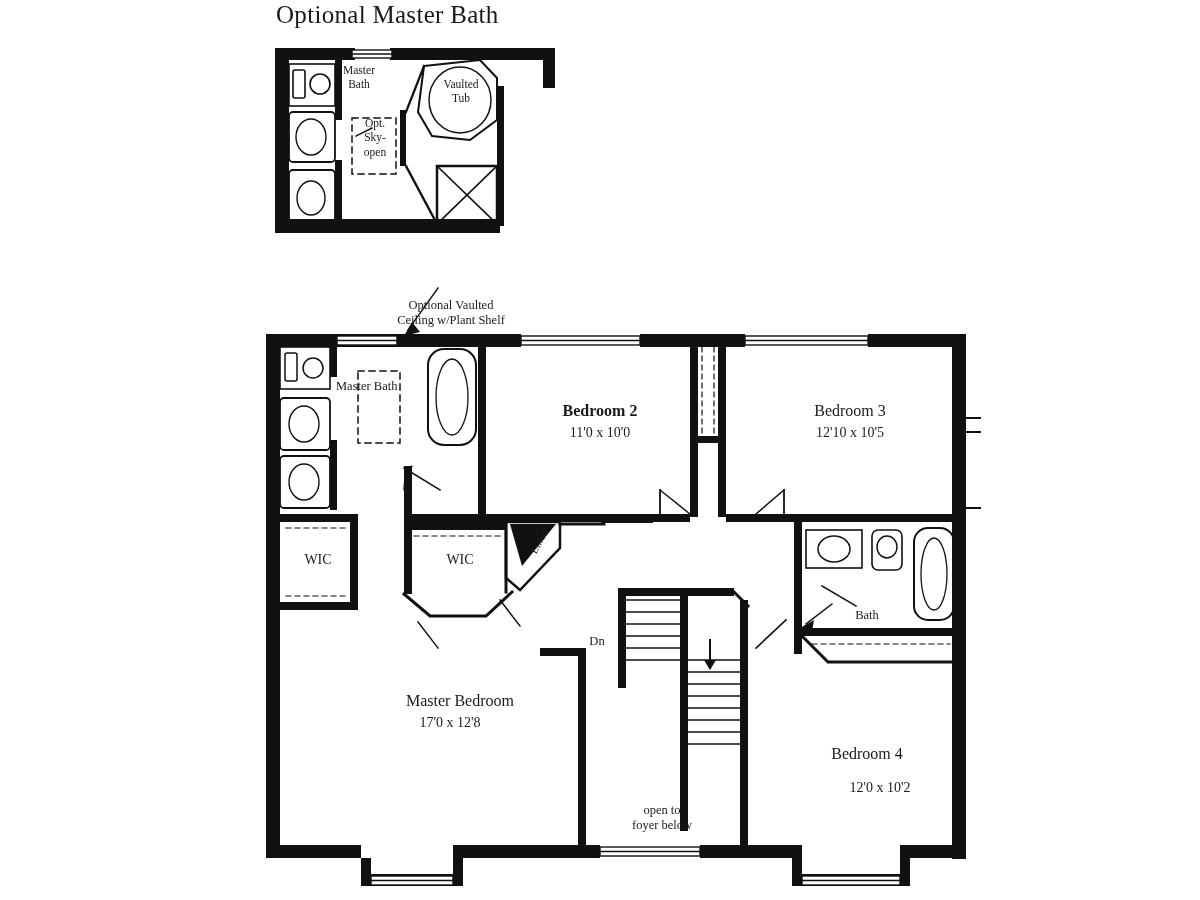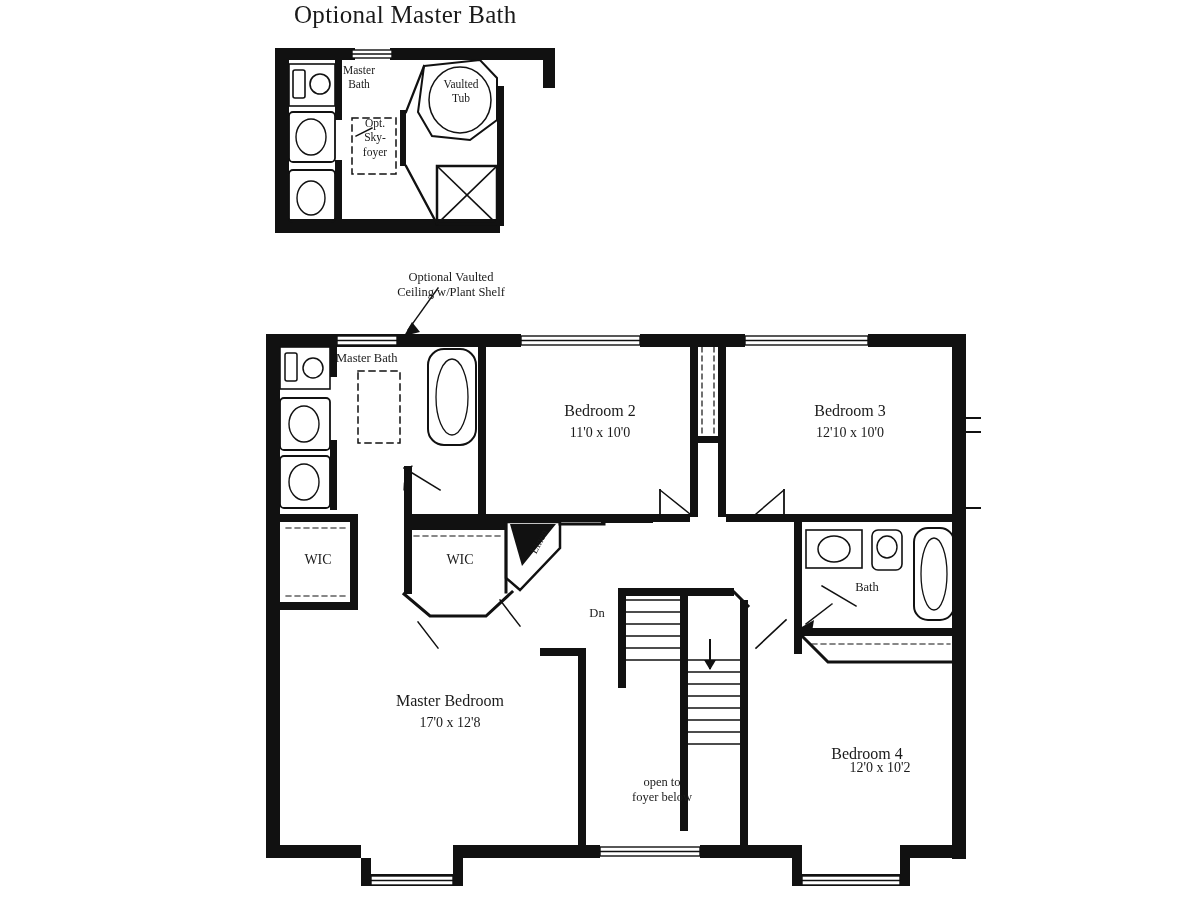--- a/index.html
+++ b/index.html
@@ -35,20 +35,21 @@
     letter-spacing: 0.3px;
   }
   .room-name {
     font-size: 16px;
   }
   .room-dim {
     font-size: 14px;
   }
   .small-note {
     font-size: 12.5px;
+    margin-top: 28px;
   }
   .tiny {
     font-size: 11.5px;
   }
   .wic-lbl {
     font-size: 14px;
   }
   .linen-lbl {
     font-size: 11px;
     transform: rotate(-62deg);
@@ -276,55 +277,55 @@
       <g stroke-width="1.4">
         <line x1="438" y1="288" x2="408" y2="330"></line>
         <path d="M404 336 L412 322 L420 332 Z" fill="#111111" stroke="none"></path>
         <line x1="372" y1="128" x2="356" y2="136"></line>
         <line x1="832" y1="604" x2="806" y2="624"></line>
         <path d="M800 628 L814 620 L812 632 Z" fill="#111111" stroke="none"></path>
       </g>
     </g>
   </svg>
 
-  <div class="lbl title-top" style="left:294px; top:0px; width:280px; text-align:left;">Optional Master Bath</div>
+  <div class="lbl title-top" style="left:276px; top:0px; width:280px; text-align:left;">Optional Master Bath</div>
 
   <div class="lbl tiny" style="left:328px; top:64px; width:62px;">Master
 Bath</div>
 
   <div class="lbl tiny" style="left:430px; top:78px; width:62px;">Vaulted
 Tub</div>
 
   <div class="lbl tiny" style="left:352px; top:116px; width:46px; line-height:1.25;">Opt.
 Sky-
-foyer</div>
+open</div>
 
   <div class="lbl small-note" style="left:356px; top:270px; width:190px;">Optional Vaulted
 Ceiling w/Plant Shelf</div>
 
   <div class="lbl small-note" style="left:336px; top:351px; width:110px; text-align:left;">Master Bath</div>
 
-  <div class="lbl room-name" style="left:520px; top:402px; width:160px;">Bedroom 2</div>
+  <div class="lbl room-name" style="left:520px; top:402px; width:160px;font-weight:bold;">Bedroom 2</div>
   <div class="lbl room-dim" style="left:520px; top:425px; width:160px;">11'0 x 10'0</div>
 
   <div class="lbl room-name" style="left:765px; top:402px; width:170px;">Bedroom 3</div>
-  <div class="lbl room-dim" style="left:765px; top:425px; width:170px;">12'10 x 10'0</div>
+  <div class="lbl room-dim" style="left:765px; top:425px; width:170px;">12'10 x 10'5</div>
 
   <div class="lbl wic-lbl" style="left:282px; top:552px; width:72px;">WIC</div>
 
   <div class="lbl wic-lbl" style="left:424px; top:552px; width:72px;">WIC</div>
 
   <div class="lbl linen-lbl" style="left:512px; top:535px; width:54px;">Linen</div>
 
   <div class="lbl small-note" style="left:582px; top:606px; width:30px;">Dn</div>
 
   <div class="lbl small-note" style="left:838px; top:580px; width:58px;">Bath</div>
 
-  <div class="lbl room-name" style="left:350px; top:692px; width:200px;">Master Bedroom</div>
+  <div class="lbl room-name" style="left:360px; top:692px; width:200px;">Master Bedroom</div>
   <div class="lbl room-dim" style="left:350px; top:715px; width:200px;">17'0 x 12'8</div>
 
   <div class="lbl room-name" style="left:777px; top:745px; width:180px;">Bedroom 4</div>
-  <div class="lbl room-dim" style="left:790px; top:760px; width:180px;">12'0 x 10'2</div>
+  <div class="lbl room-dim" style="left:790px; top:780px; width:180px;">12'0 x 10'2</div>
 
   <div class="lbl small-note" style="left:600px; top:775px; width:124px;">open to
 foyer below</div>
 
 </div>
 
 </body></html>

